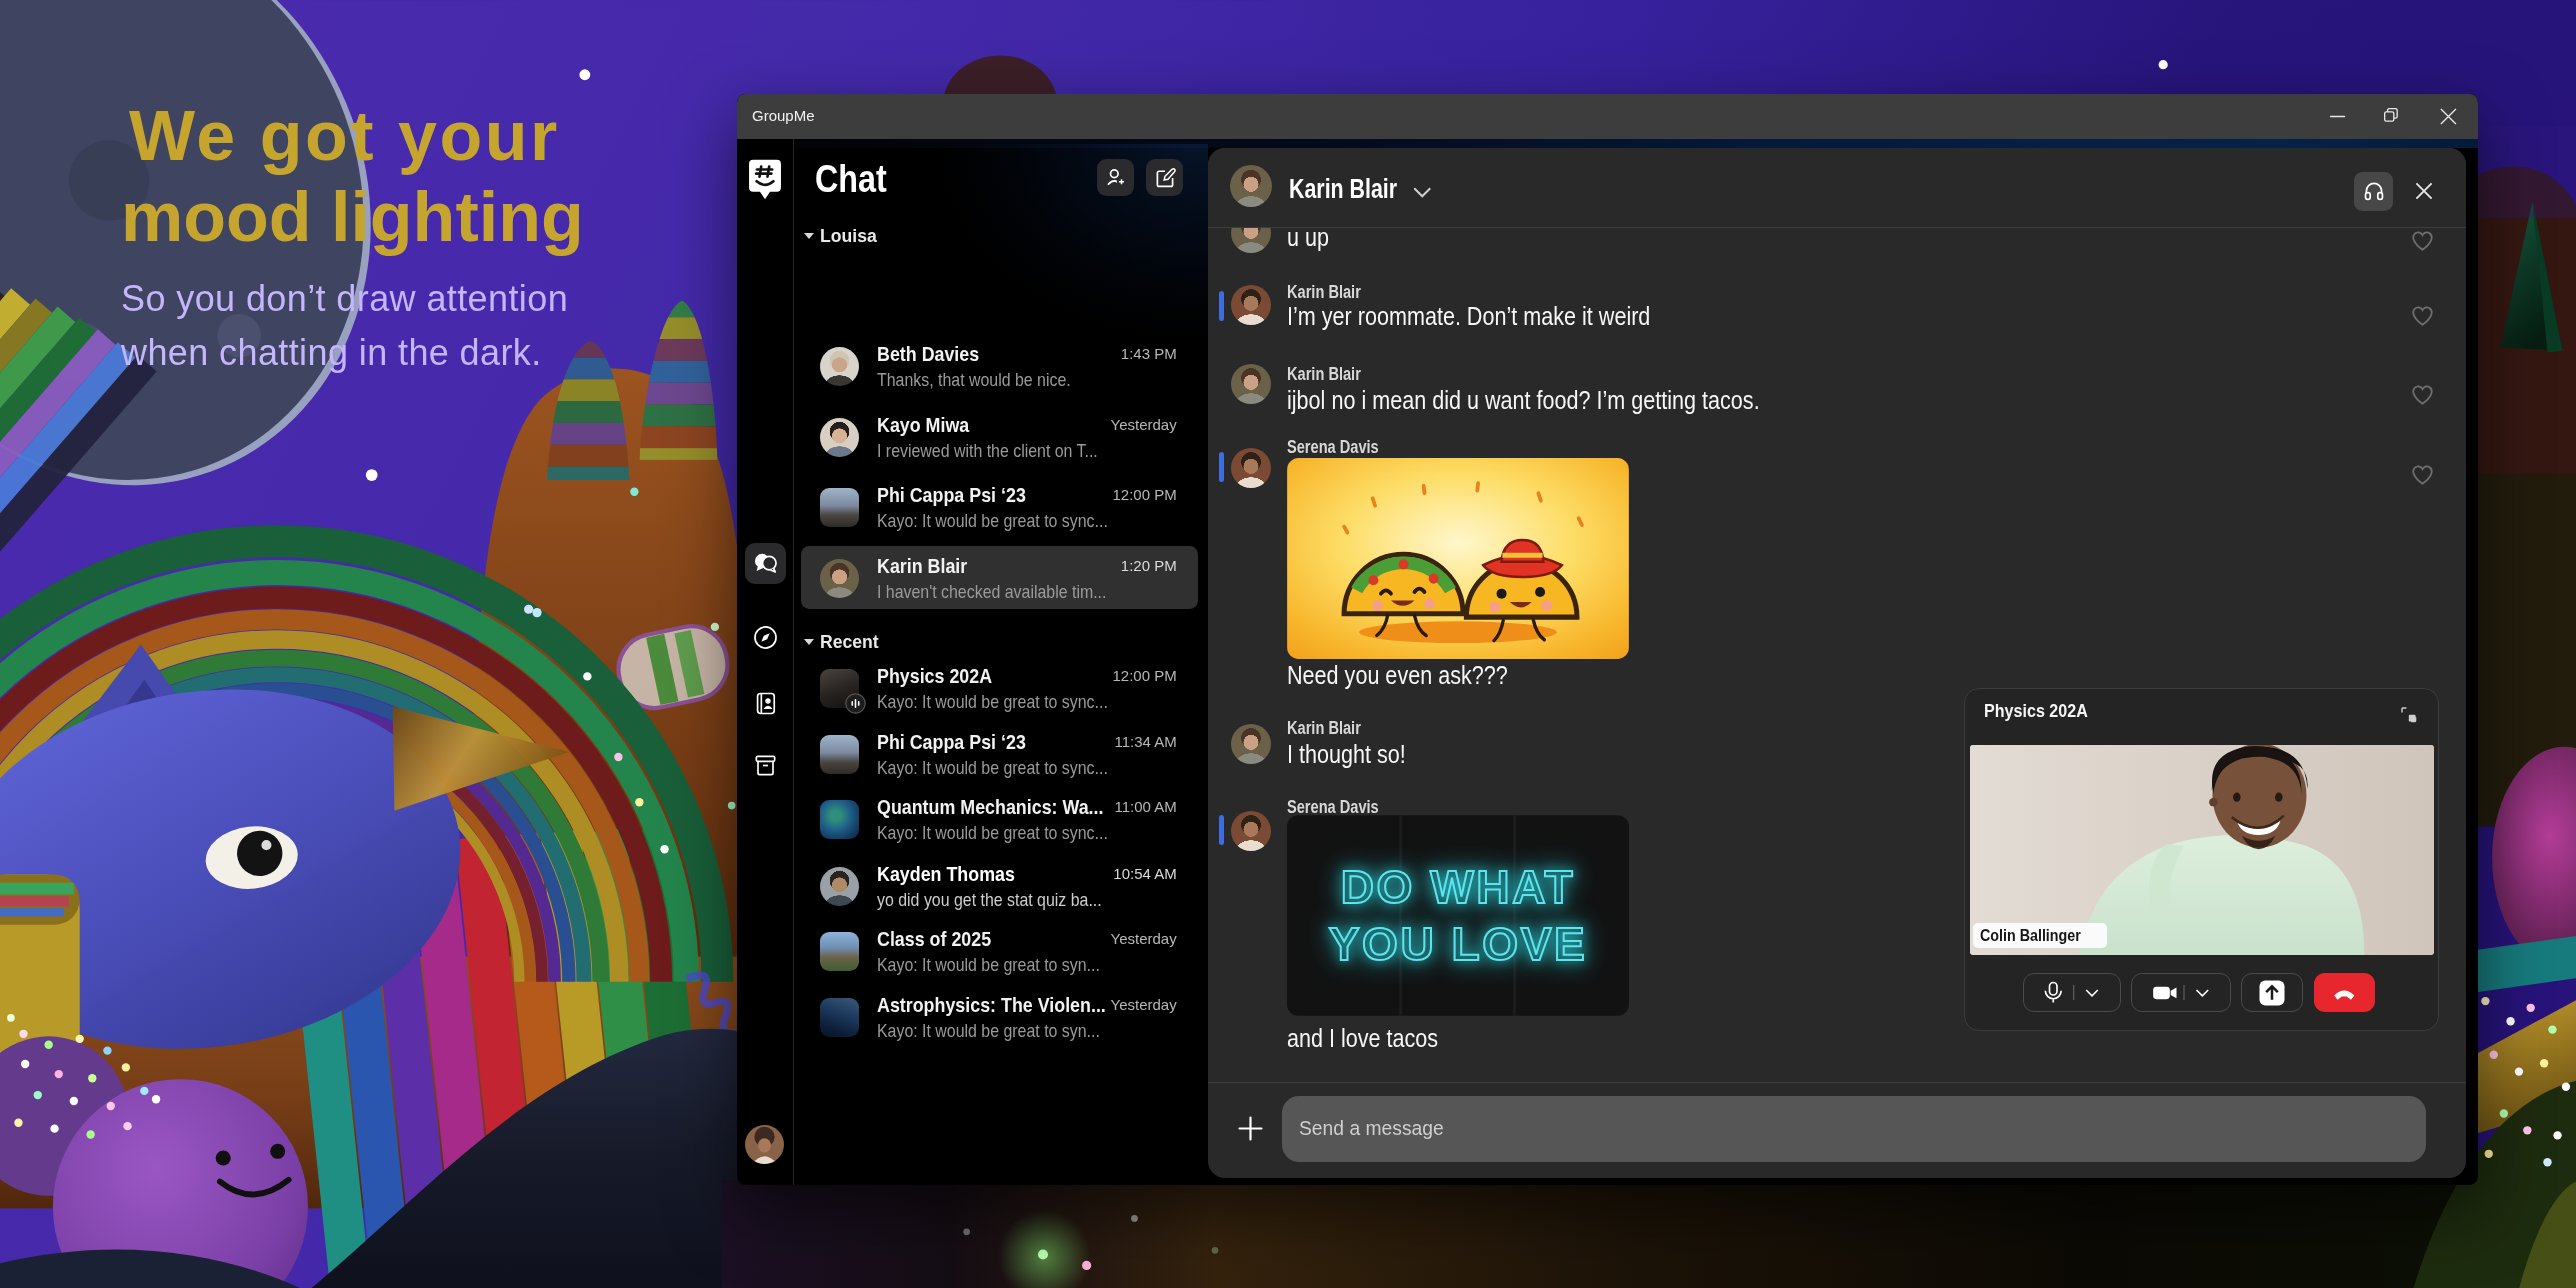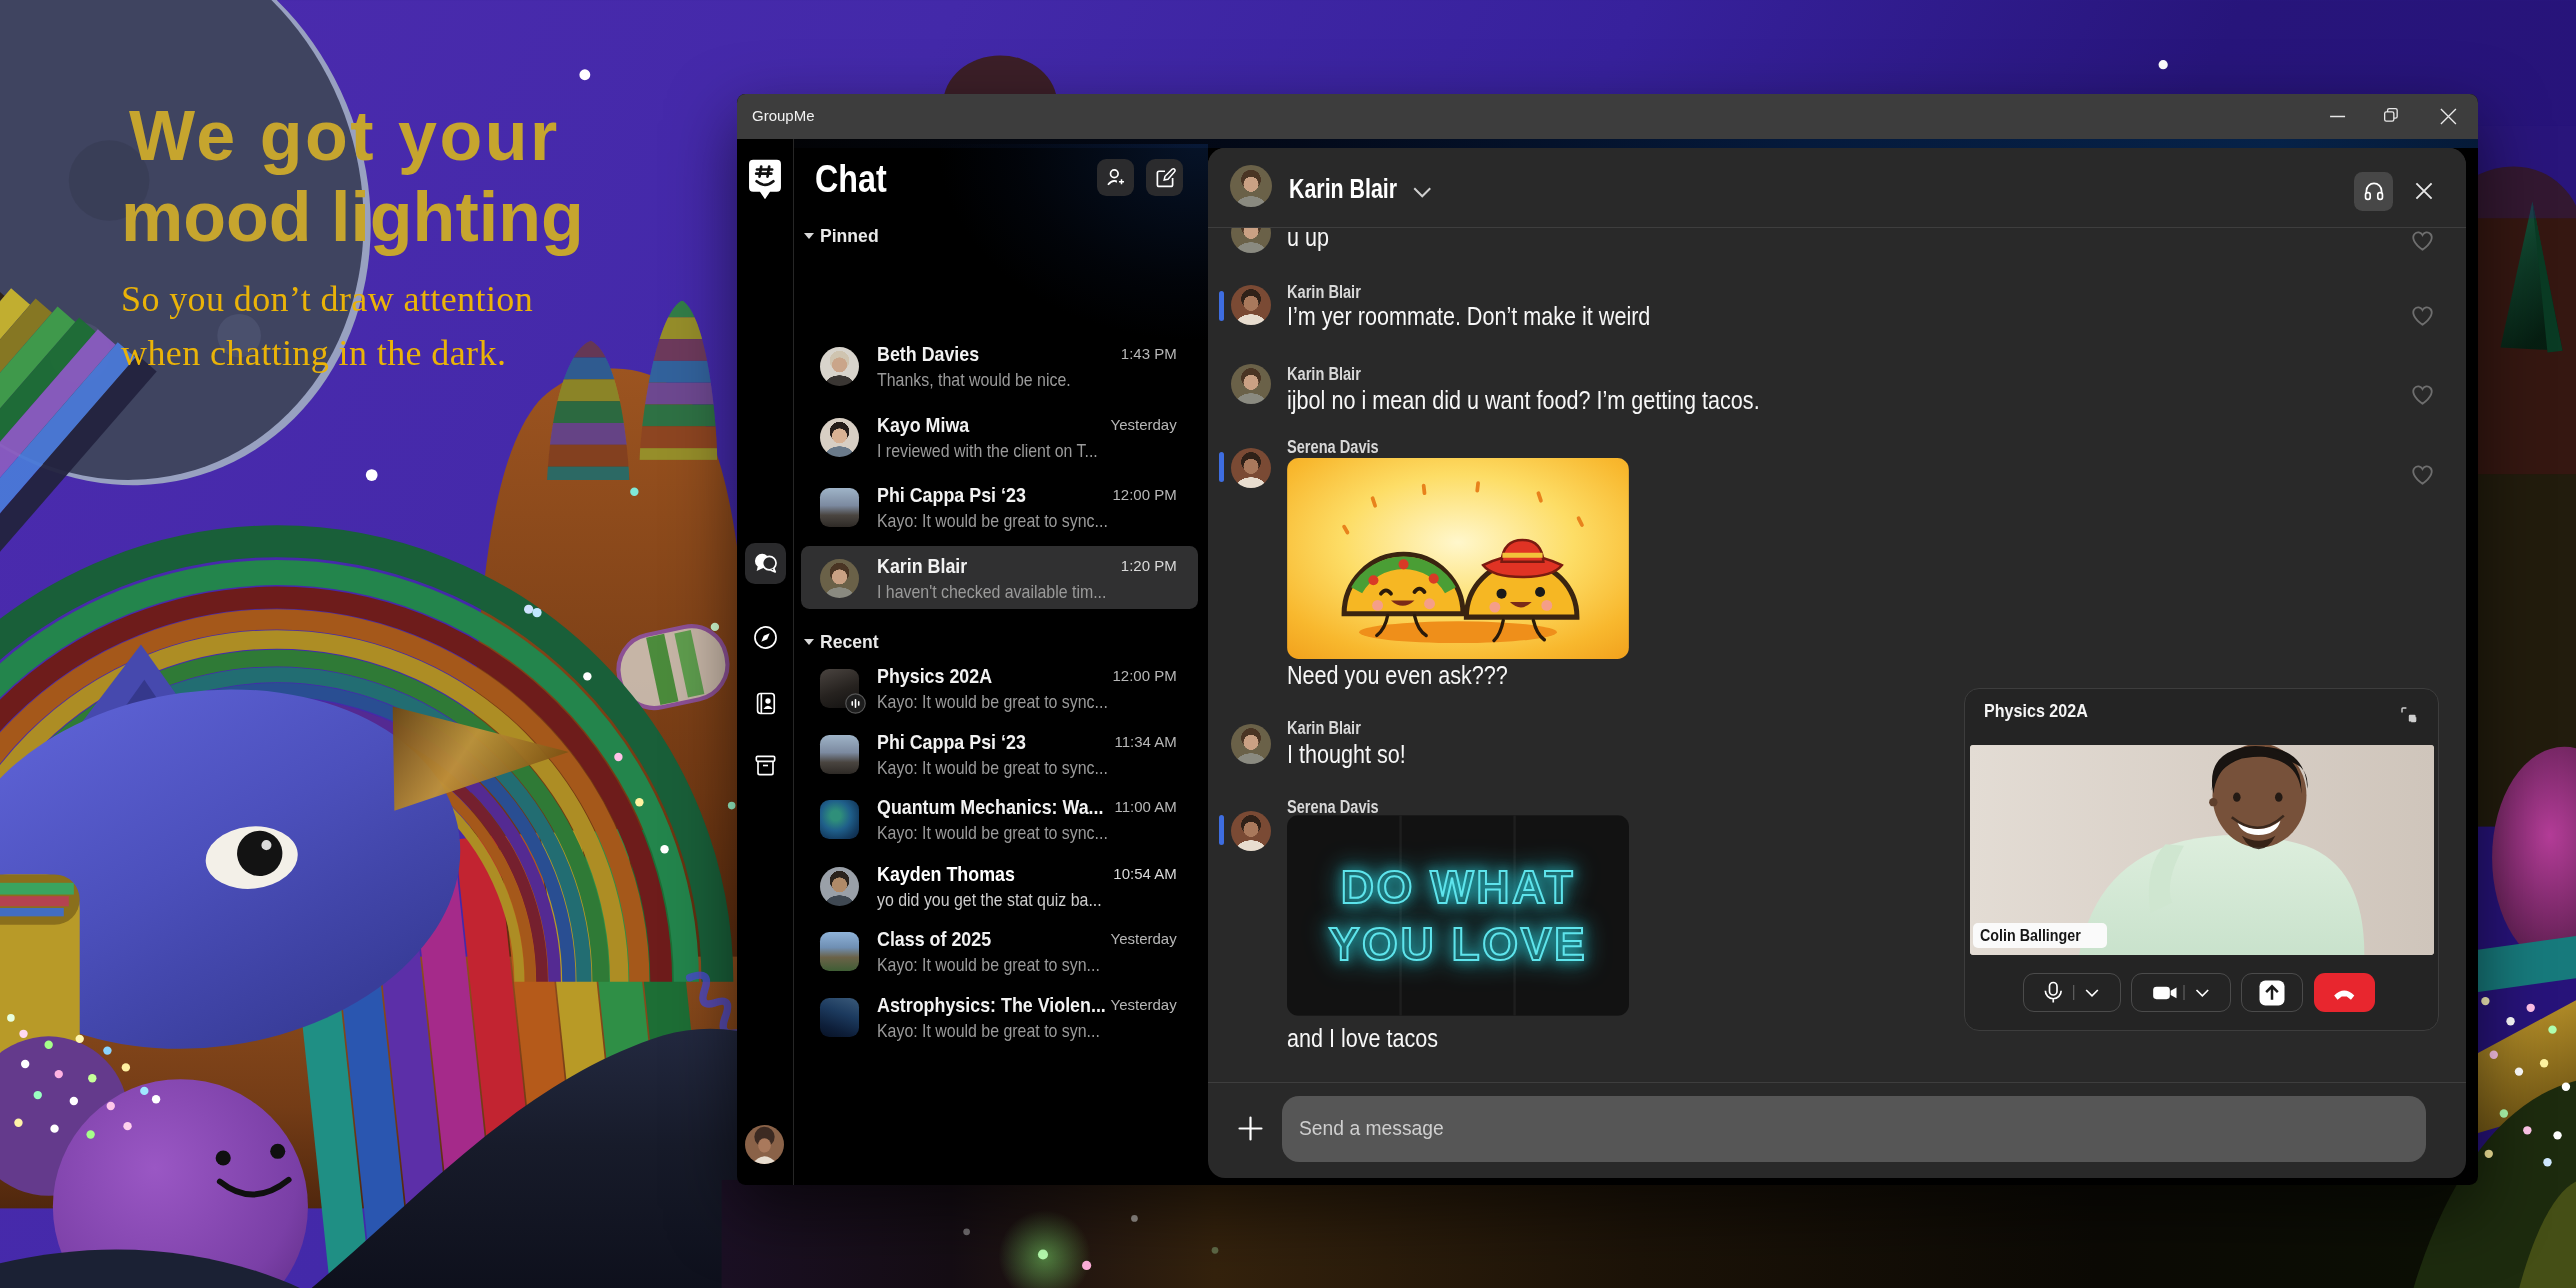--- a/index.html
+++ b/index.html
@@ -2,21 +2,21 @@
 <html style="font-size:13.4px"><head><meta charset="utf-8">
 <style>
   html,body{margin:0;padding:0;background:#000;}
   *{box-sizing:border-box;font-family:"Liberation Sans",sans-serif;}
   #root{position:relative;width:2576px;height:1289px;overflow:hidden;background:#2f1c8e;}
   .abs{position:absolute;}
   .sx{display:inline-block;transform-origin:0 50%;white-space:nowrap;}
   
   .hl{position:absolute;left:121px;top:96px;color:#c6a52e;font-size:70px;font-weight:bold;line-height:81px;}
   .hl .l1{letter-spacing:2.5px;margin-left:8px;}
-  .sub{position:absolute;left:121px;top:272px;color:#eab308;font-size:36px;line-height:54px;letter-spacing:0.4px;font-family:Liberation Serif, serif;}
+  .sub{position:absolute;left:121px;top:272px;color:#c4b5fd;font-size:36px;line-height:54px;letter-spacing:0.4px;}
   
   #win{position:absolute;left:737px;top:94px;width:1741px;height:1091px;border-radius:8.4px;overflow:hidden;background:#000000;box-shadow:0 25px 67px rgba(0,0,0,.55);}
   #tbar{position:absolute;left:0;top:0;width:100%;height:45px;background:#3d3d3d;color:#f2f2f2;font-size:15px;}
   #tbar .t{position:absolute;left:15px;top:13.4px;}
   #bluestrip{position:absolute;left:56px;top:45px;width:1685px;height:9.2px;background:linear-gradient(90deg,#020306 0%,#030a1a 30%,#051a3c 60%,#062248 88%,#051a38 100%);}
   #listglow{position:absolute;left:56px;top:50px;width:415px;height:302px;background:radial-gradient(ellipse 336px 252px at 98% 0%,rgba(18,56,118,.34),rgba(9,25,58,.16) 55%,transparent 78%);}
   #railline{position:absolute;left:56px;top:45px;width:0.8px;height:1046px;background:#262626;}
   
   #rail{position:absolute;left:0;top:45px;width:56px;height:1046px;}
   .railbtn{position:absolute;left:7.6px;width:41px;height:41px;border-radius:10px;display:flex;align-items:center;justify-content:center;}
@@ -423,21 +423,21 @@
           <path d="M 19.5 14.5 l 0 6 M 16.5 17.5 l 6 0" stroke-width="1.8"></path>
         </svg>
       </div>
       <div class="topbtn" style="left:352px;">
         <svg width="22" height="22" viewBox="0 0 26 26" fill="none" stroke="#fff" stroke-width="2">
           <path d="M 22 13 L 22 21 Q 22 23 20 23 L 6 23 Q 4 23 4 21 L 4 7 Q 4 5 6 5 L 13 5"></path>
           <path d="M 16.5 14.5 L 12 15.5 L 13 11 L 21.5 2.5 Q 23.5 1.5 24.5 3 Q 25.5 4.5 24 6 Z" stroke-width="1.8"></path>
         </svg>
       </div>
       <div class="secTri" style="top:94px;"></div>
-      <div class="secHead" style="top:87px;">Pinned</div>
+      <div class="secHead" style="top:87px;">Louisa</div>
 
       <div class="row" style="top:196px;">
         <div class="av" style="background:radial-gradient(circle 7.6px at 50% 46%, #caa58a 97%, transparent 100%),radial-gradient(circle 10px at 50% 35%, #cfc4b0 97%, transparent 100%),radial-gradient(ellipse 14.3px 9.2px at 50% 96%, #3a3633 97%, transparent 100%),#d8d4cc"></div>
         <div class="nm"><span class="sx" style="transform:scaleX(0.85)">Beth Davies</span></div>
         <div class="pv"><span class="sx" style="transform:scaleX(0.86)">Thanks, that would be nice.</span></div>
         <div class="tm">1:43 PM</div>
       </div>
       <div class="row" style="top:267px;">
         <div class="av" style="background:radial-gradient(circle 7.6px at 50% 46%, #d8b294 97%, transparent 100%),radial-gradient(circle 10px at 50% 35%, #241d1a 97%, transparent 100%),radial-gradient(ellipse 14.3px 9.2px at 50% 96%, #6a7a8a 97%, transparent 100%),#d8cfc4"></div>
         <div class="nm"><span class="sx" style="transform:scaleX(0.85)">Kayo Miwa</span></div>

